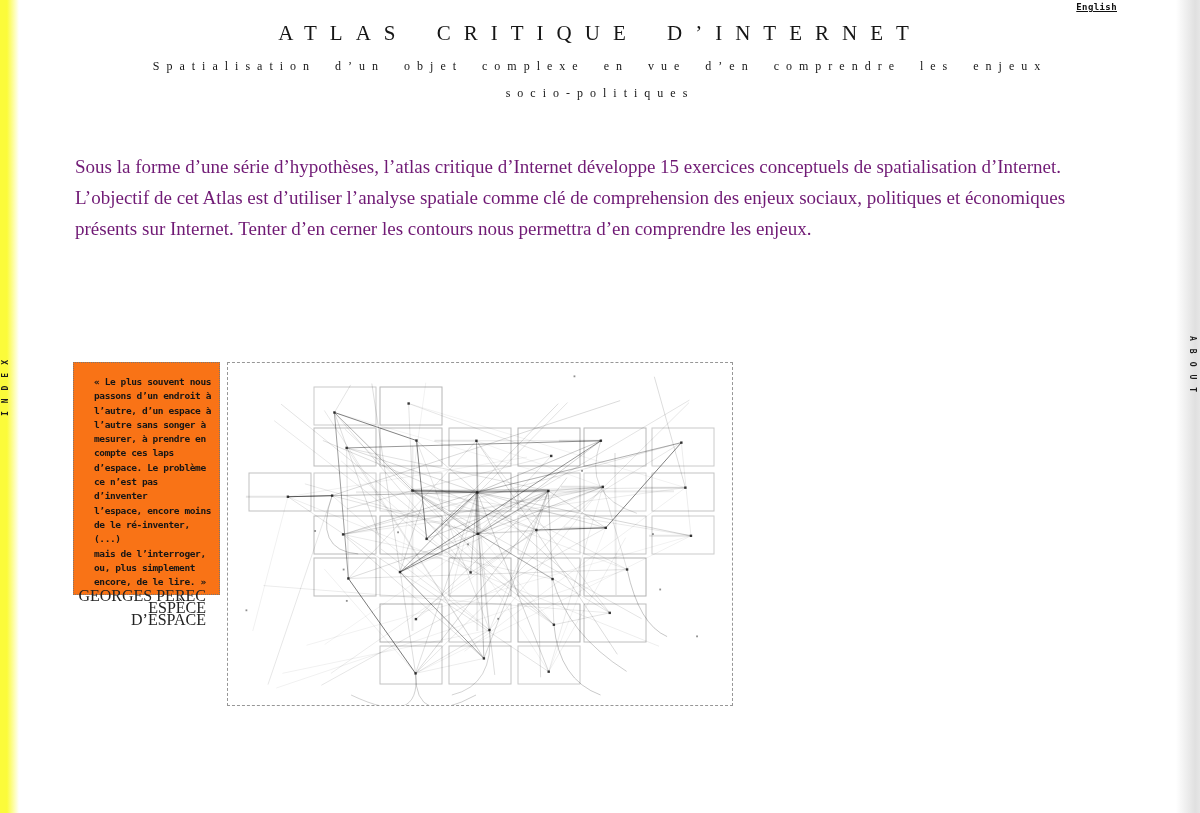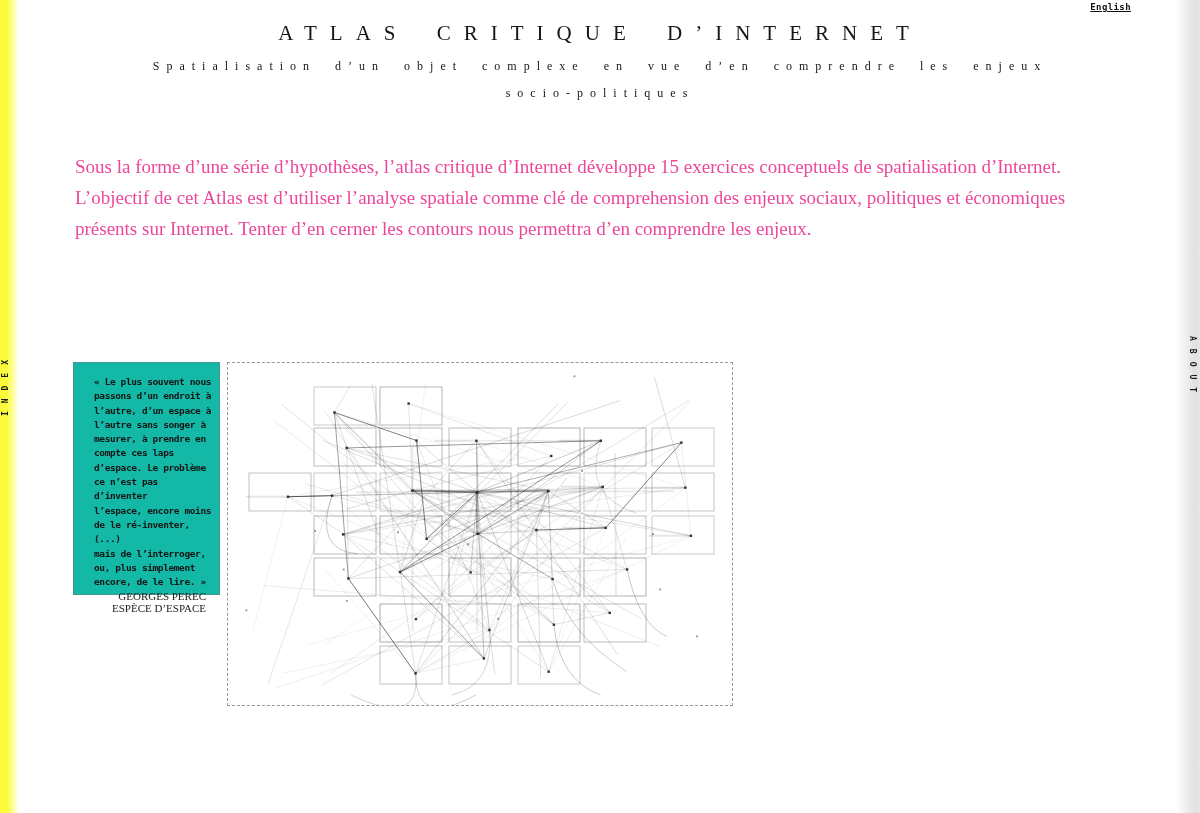--- a/index.html
+++ b/index.html
@@ -26,62 +26,62 @@
   }
   .vlink.index{
     left:1px;top:352px;
     writing-mode:vertical-rl;transform:rotate(180deg);
   }
   .vlink.about{
     right:3px;top:336px;
     writing-mode:vertical-rl;
   }
   .lang-link{
-    position:absolute;top:2px;right:69px;
+    position:absolute;top:2px;right:83px;
     font-family:"DejaVu Sans Mono", monospace;
     font-size:9px;font-weight:bold;letter-spacing:0.4px;
     color:#111;text-decoration:underline;cursor:pointer;
   }
   .site-title{
     margin:21px 40px 0 40px;
     text-align:center;
     font-size:21px;font-weight:normal;
     letter-spacing:13px;word-spacing:10px;
     color:#161616;
   }
   .site-subtitle{
     margin:7px 40px 0 40px;
     text-align:center;
     font-size:12px;letter-spacing:7px;word-spacing:9px;
     line-height:27px;white-space:pre-line;
     color:#161616;
   }
   .intro{
     margin:44px 70px 0 75px;
-    font-size:19px;line-height:31px;color:#ec4899;
+    font-size:19px;line-height:31px;color:#701a75;
   }
   .intro p{margin:0;}
   .intro p + p{margin-top:11px;}
   .mid{position:absolute;left:0;top:362px;width:1200px;height:350px;}
   .quote-box{
     position:absolute;left:73px;top:0;width:147px;height:233px;
     border:1px dotted #777;box-sizing:border-box;
-    background:#14b8a6;
+    background:#f97316;
   }
   .quote-text{
     margin:12px 5px 0 20px;
     font-family:"DejaVu Sans Mono", monospace;
     font-weight:bold;font-size:9.5px;letter-spacing:-0.4px;
     line-height:14.3px;white-space:pre-line;color:#151515;
   }
   .quote-attrib{
     margin:1px 13px 16px 0;
     text-align:right;
     font-family:"Liberation Serif", serif;
-    font-size:11px;line-height:12px;white-space:pre-line;color:#222;
+    font-size:16px;line-height:12px;white-space:pre-line;color:#222;
   }
   .diagram-box{
     position:absolute;left:227px;top:0;width:506px;height:344px;
     border:1px dashed #979797;box-sizing:border-box;background:#fff;
   }
   .diagram-box svg{display:block;}
 </style>
 </head>
 <body>
 

